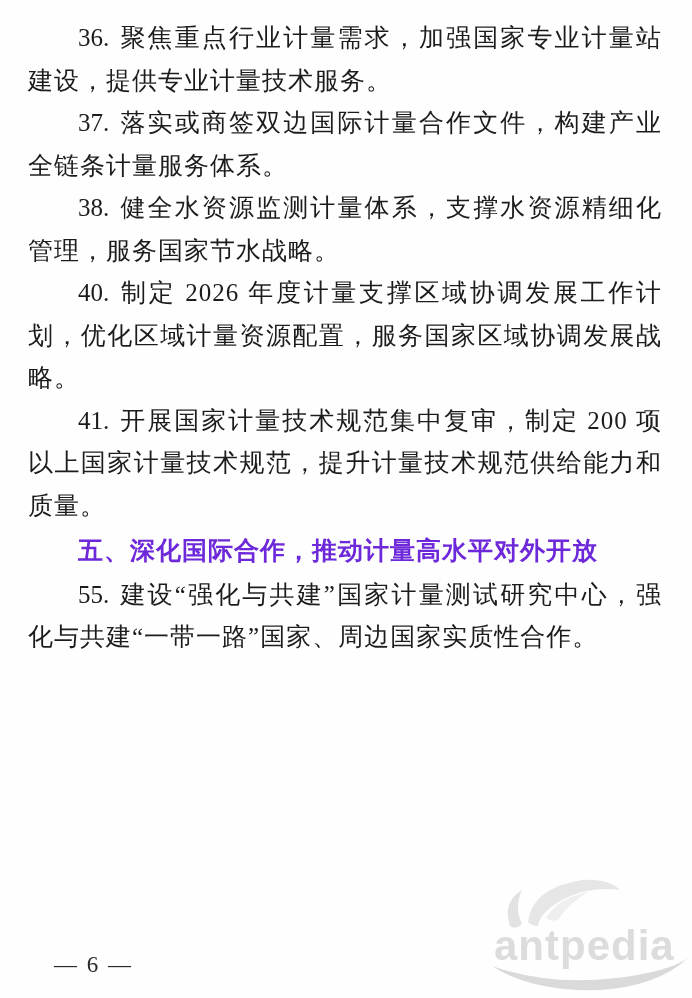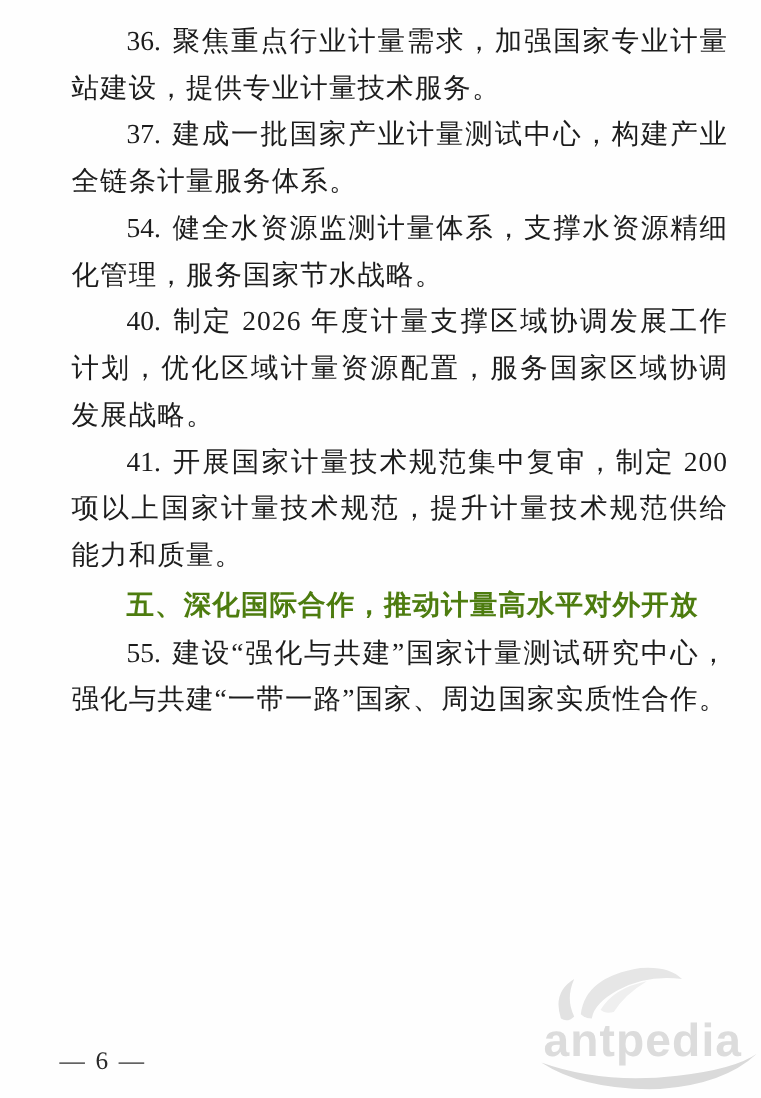--- a/index.html
+++ b/index.html
@@ -10,21 +10,21 @@
     color:#1c1c1c;
     overflow:hidden;
     position:relative;
   }
   .page{
     position:relative;
     width:692px;height:998px;
     box-sizing:border-box;
     padding:17px 30px 0 28px;
   }
-  .content{position:relative;z-index:2;margin-left:37px;}
+  .content{position:relative;z-index:2;}
   p.item{
     margin:0;
     font-size:25px;
     line-height:42.5px;
     text-align:justify;
     text-justify:inter-character;
     text-indent:2em;
     letter-spacing:1px;
   }
   p.item .num{
@@ -33,21 +33,21 @@
     margin-right:10px;
   }
   h2.section-heading{
     margin:2px 0 2px 0;
     font-size:25px;
     line-height:42.5px;
     font-weight:bold;
     font-family:"Liberation Sans","DejaVu Sans",sans-serif;
     text-indent:2em;
     letter-spacing:1px;
-    color:#4d7c0f;
+    color:#6d28d9;
   }
   .footer-pagenum{
     position:absolute;
     left:54px;
     top:952px;
     z-index:2;
     font-size:23px;
     letter-spacing:2px;
     color:#2a2a2a;
   }
@@ -77,22 +77,22 @@
 
       <text x="6" y="86" font-family="Liberation Sans, DejaVu Sans, sans-serif" font-size="42" font-weight="bold" letter-spacing="1" fill="#dcdcdc">antpedia</text>
 
       <path d="M4,92 Q60,112 128,104 Q180,98 200,84 Q170,112 112,116 Q44,118 4,92 Z" fill="#dadada"></path>
     </svg>
   </div>
 
   <div class="content">
 
     <p class="item"><span class="num">36.</span><span>聚焦重点行业计量需求，加强国家专业计量站建设，提供专业计量技术服务。</span></p>
-    <p class="item"><span class="num">37.</span><span>建成一批国家产业计量测试中心，构建产业全链条计量服务体系。</span></p>
-    <p class="item"><span class="num">54.</span><span>健全水资源监测计量体系，支撑水资源精细化管理，服务国家节水战略。</span></p>
+    <p class="item"><span class="num">37.</span><span>落实或商签双边国际计量合作文件，构建产业全链条计量服务体系。</span></p>
+    <p class="item"><span class="num">38.</span><span>健全水资源监测计量体系，支撑水资源精细化管理，服务国家节水战略。</span></p>
     <p class="item"><span class="num">40.</span><span>制定 2026 年度计量支撑区域协调发展工作计划，优化区域计量资源配置，服务国家区域协调发展战略。</span></p>
     <p class="item"><span class="num">41.</span><span>开展国家计量技术规范集中复审，制定 200 项以上国家计量技术规范，提升计量技术规范供给能力和质量。</span></p>
 
     <h2 class="section-heading">五、深化国际合作，推动计量高水平对外开放</h2>
 
     <p class="item"><span class="num">55.</span><span>建设“强化与共建”国家计量测试研究中心，强化与共建“一带一路”国家、周边国家实质性合作。</span></p>
 
   </div>
 
   <div class="footer-pagenum">— 6 —</div>

